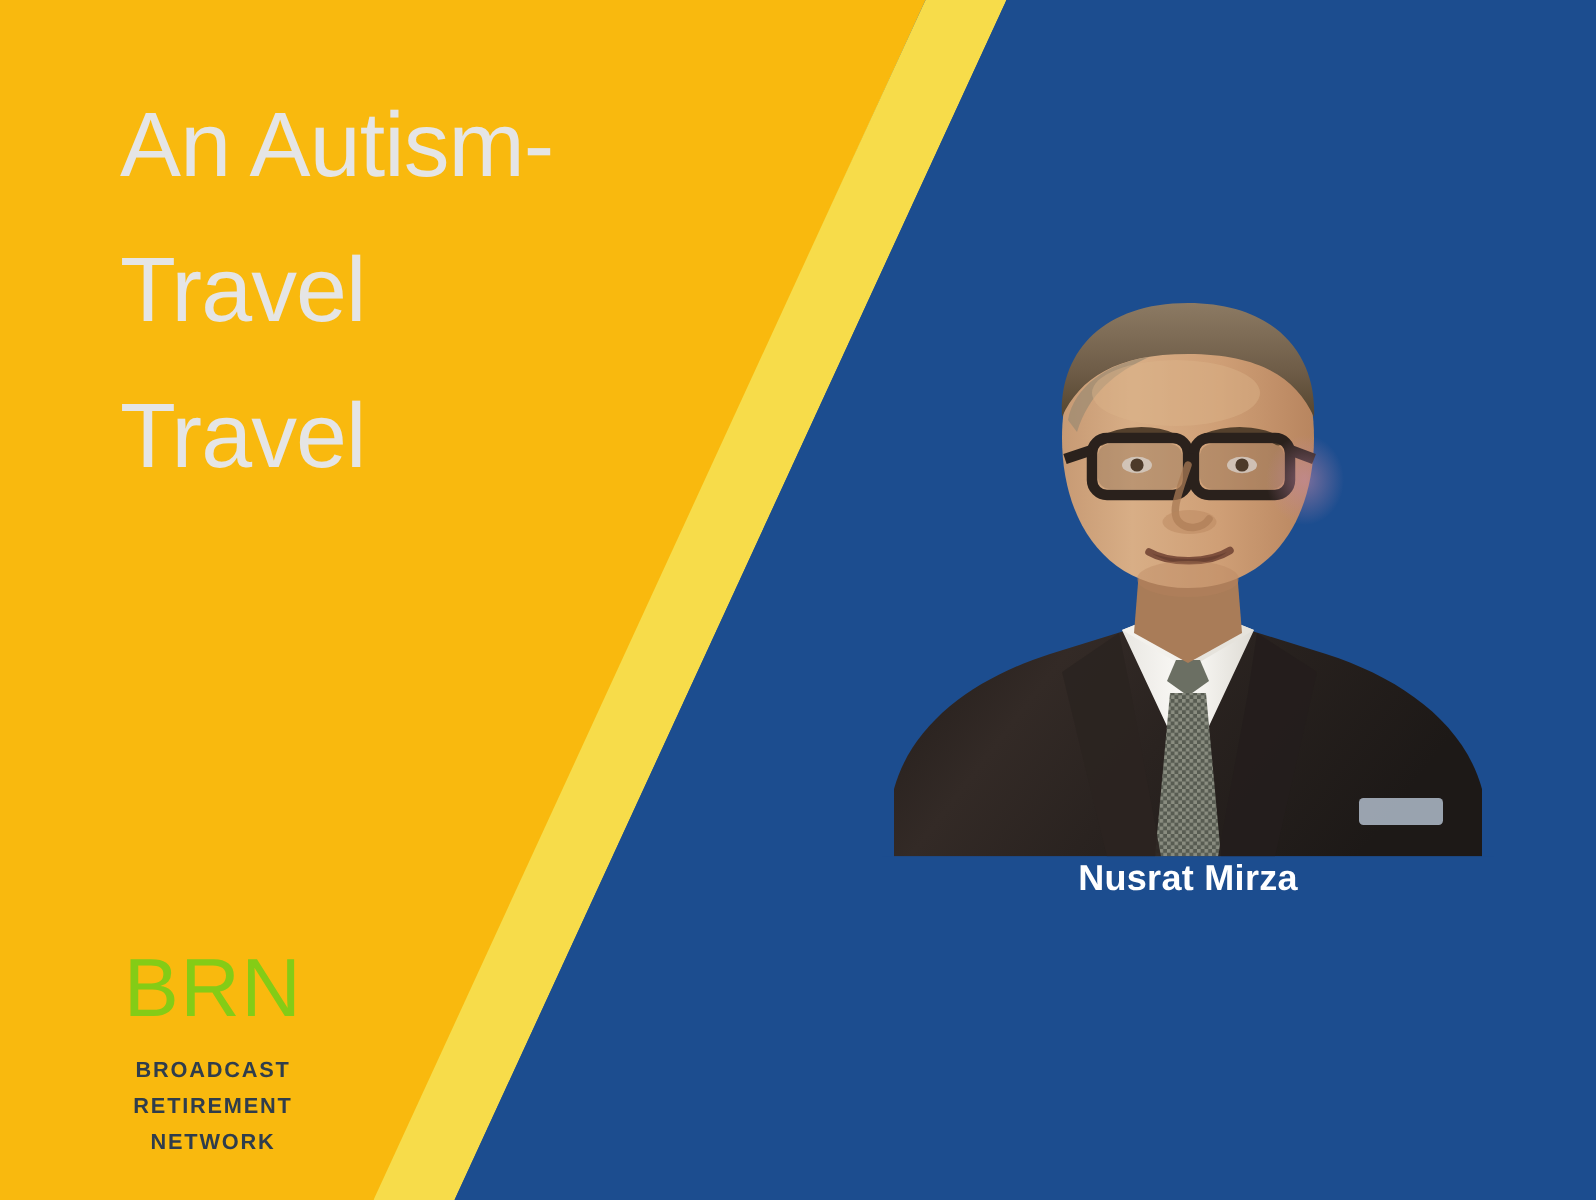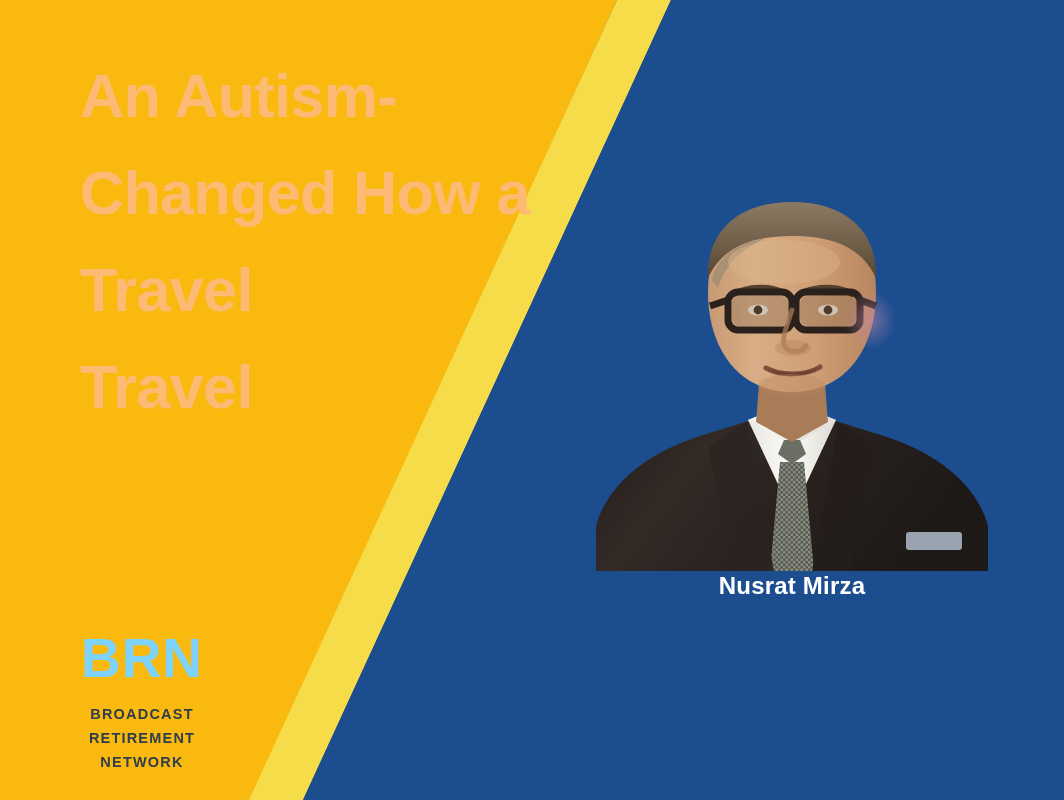--- a/index.html
+++ b/index.html
@@ -38,42 +38,42 @@
   
   #headline {
     position: absolute;
     left: 80px;
     top: 48px;
     width: 520px;
     z-index: 5;
   }
   .headline-line {
     display: block;
-    color: #fdba74;
+    color: #e5e5e5;
     font-size: 61px;
-    font-weight: 700;
+    font-weight: 400;
     line-height: 97px;
     letter-spacing: -0.6px;
     white-space: nowrap;
   }
 
   
   #logo {
     position: absolute;
     left: 76px;
     top: 630px;
     width: 132px;
     z-index: 6;
     text-align: center;
   }
   #logo-mark {
     display: block;
-    color: #7dd3fc;
+    color: #84cc16;
     font-size: 55px;
-    font-weight: 700;
+    font-weight: 400;
     line-height: 56px;
     letter-spacing: 1px;
     text-align: center;
   }
   .logo-word {
     display: block;
     color: #2f3d4c;
     font-size: 14.5px;
     font-weight: 700;
     line-height: 24px;
@@ -125,21 +125,20 @@
 
 <div id="stage">
 
   <div class="bg-layer" id="bg-blue"></div>
   <div class="bg-layer" id="bg-amber"></div>
   <div class="bg-layer" id="bg-stripe"></div>
   <div class="bg-layer" id="bg-blue-right"></div>
 
   <div id="headline">
     <span class="headline-line">An Autism-</span>
-    <span class="headline-line">Changed How a</span>
     <span class="headline-line">Travel</span>
     <span class="headline-line">Travel</span>
   </div>
 
   <div id="logo">
     <span id="logo-mark">BRN</span>
     <div id="logo-words">
       <span class="logo-word">BROADCAST</span>
       <span class="logo-word">RETIREMENT</span>
       <span class="logo-word">NETWORK</span>

